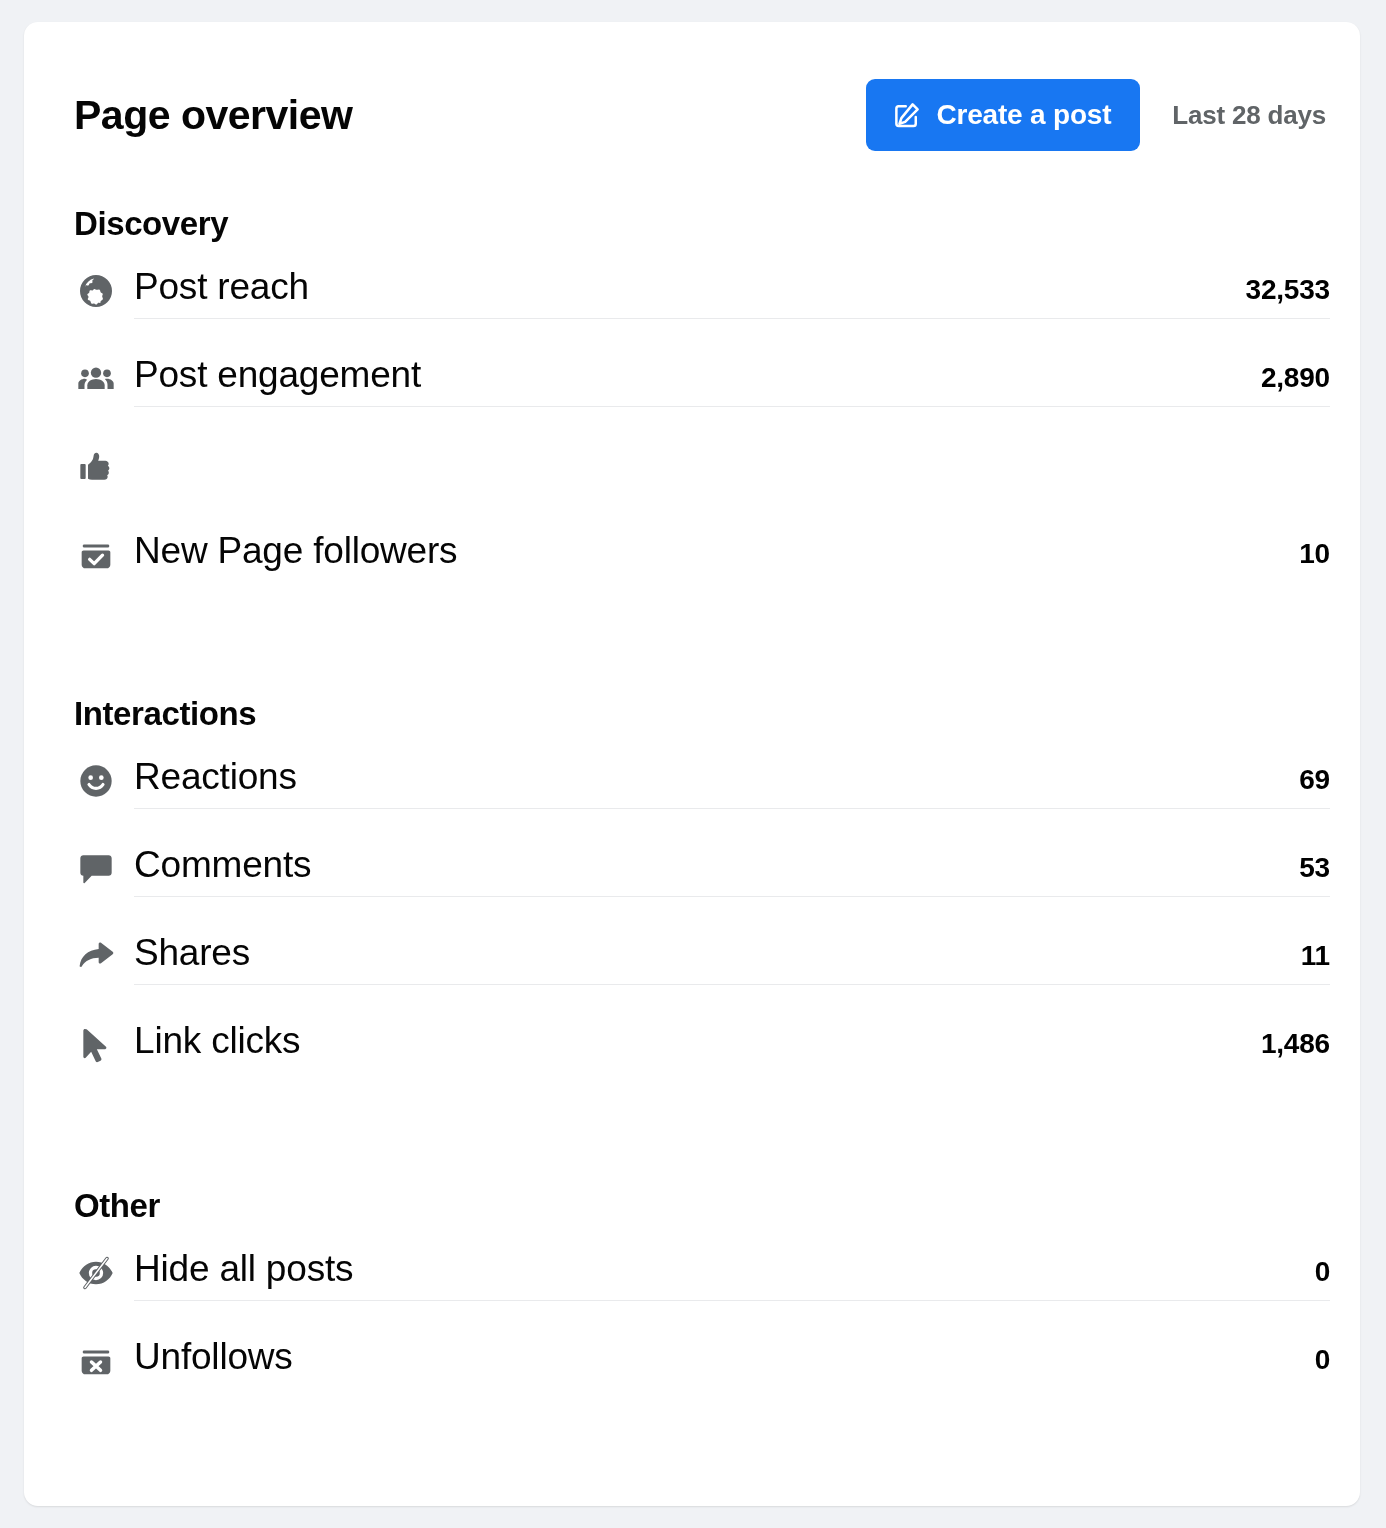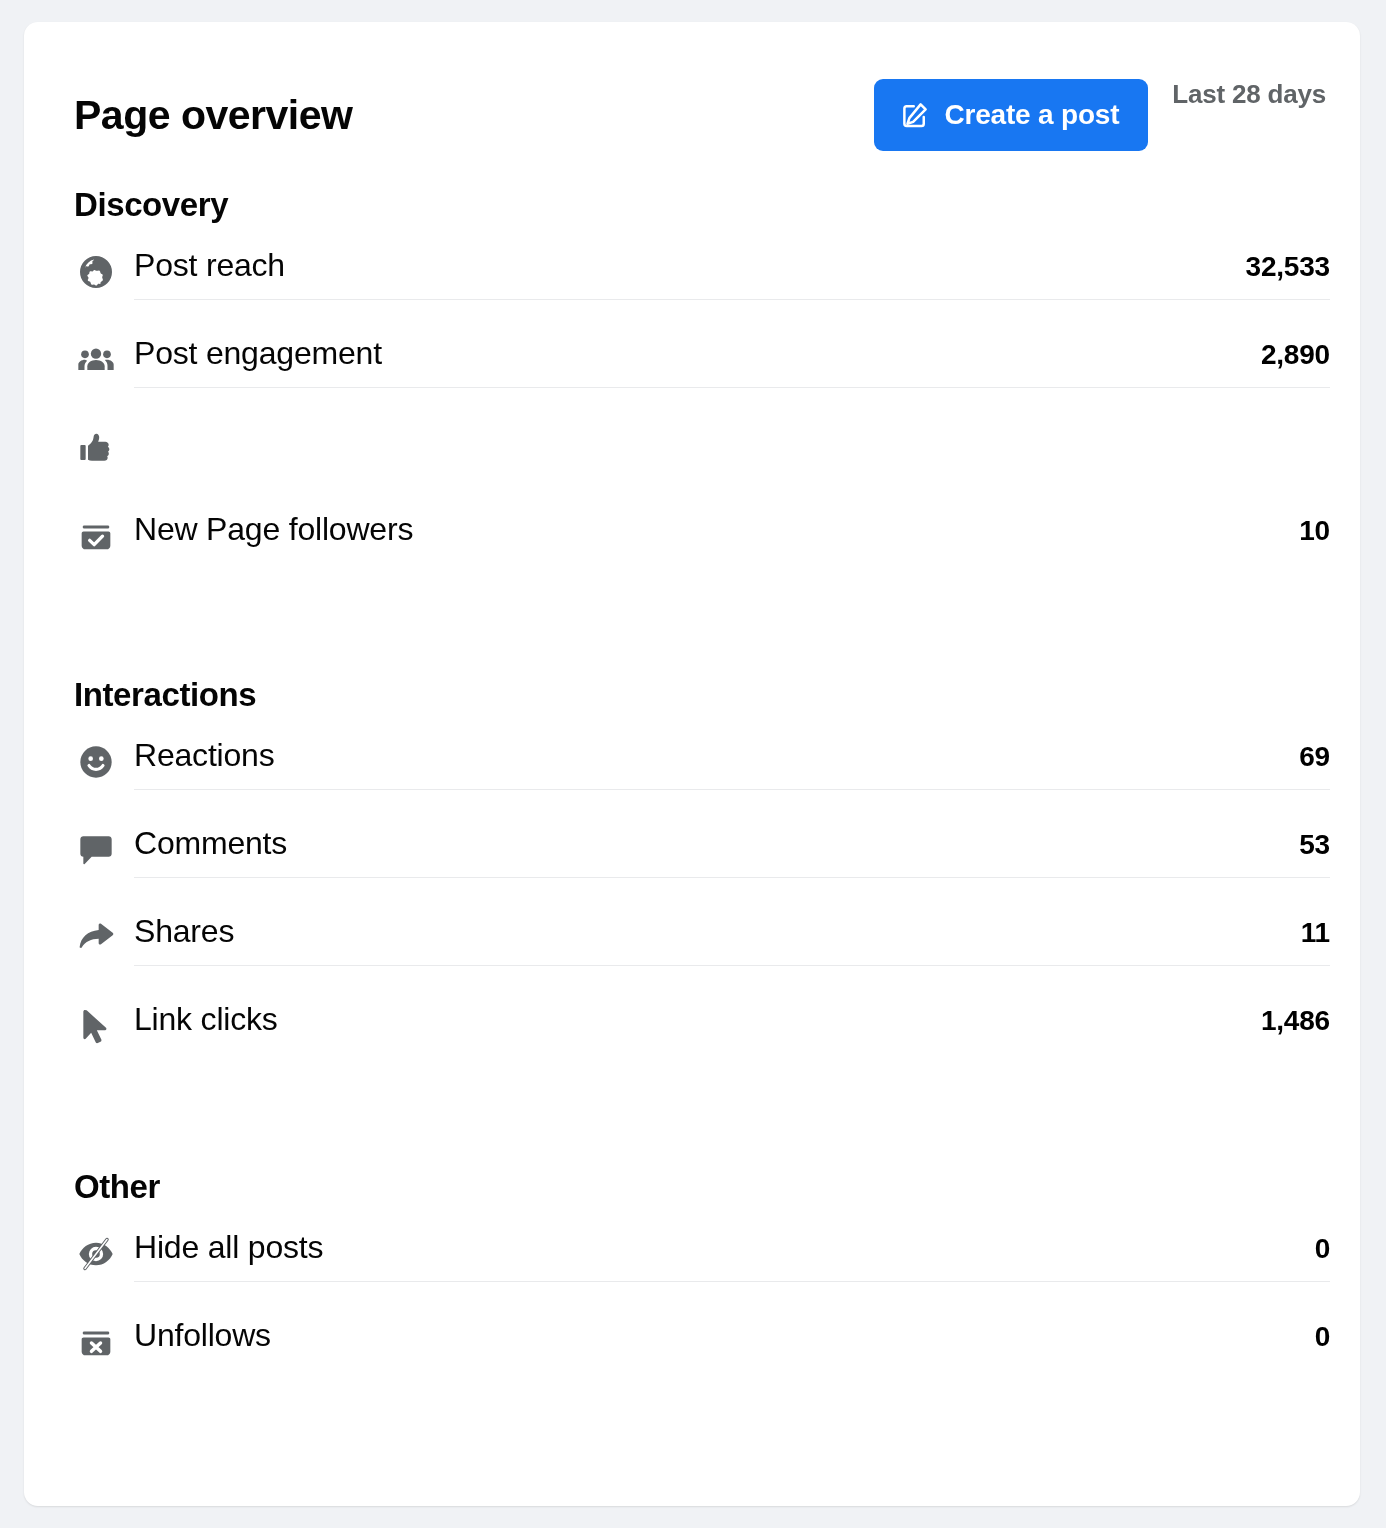--- a/index.html
+++ b/index.html
@@ -35,22 +35,22 @@
   .page-title {
     font-size: 41px;
     font-weight: bold;
     color: #050505;
     letter-spacing: -0.5px;
     line-height: 1;
     padding-left: 24px;
   }
   .header-right {
     display: flex;
-    align-items: flex-start;
-    gap: 24px;
+    align-items: center;
+    gap: 32px;
     padding-right: 4px;
   }
   .create-post-btn {
     background: #1877f2;
     color: #ffffff;
     border: none;
     border-radius: 9px;
     height: 72px;
     padding: 0 29px 0 26px;
     display: inline-flex;
@@ -73,21 +73,21 @@
 
   
   .section { padding-left: 24px; }
   .section-title {
     font-size: 33px;
     font-weight: bold;
     color: #050505;
     letter-spacing: -0.4px;
     margin-bottom: 14px;
   }
-  .section-discovery   { margin-top: 26px; }
+  .section-discovery   { margin-top: 45px; }
   .section-interactions{ margin-top: 86px; }
   .section-other       { margin-top: 88px; }
 
   .metric-row {
     display: flex;
     align-items: flex-start;
     height: 88px;
   }
   .metric-icon {
     width: 44px;
@@ -104,21 +104,21 @@
     margin-left: 16px;
     display: flex;
     align-items: baseline;
     justify-content: space-between;
     border-bottom: 1px solid #e9eaec;
     height: 62px;
     padding-top: 10px;
   }
   .metric-row.last .metric-body { border-bottom: none; }
   .metric-label {
-    font-size: 32px;
+    font-size: 37px;
     color: #050505;
     letter-spacing: -0.2px;
     line-height: 1.1;
   }
   .metric-value {
     font-size: 28px;
     color: #000000;
     font-weight: bold;
     letter-spacing: -0.2px;
     line-height: 1.1;

